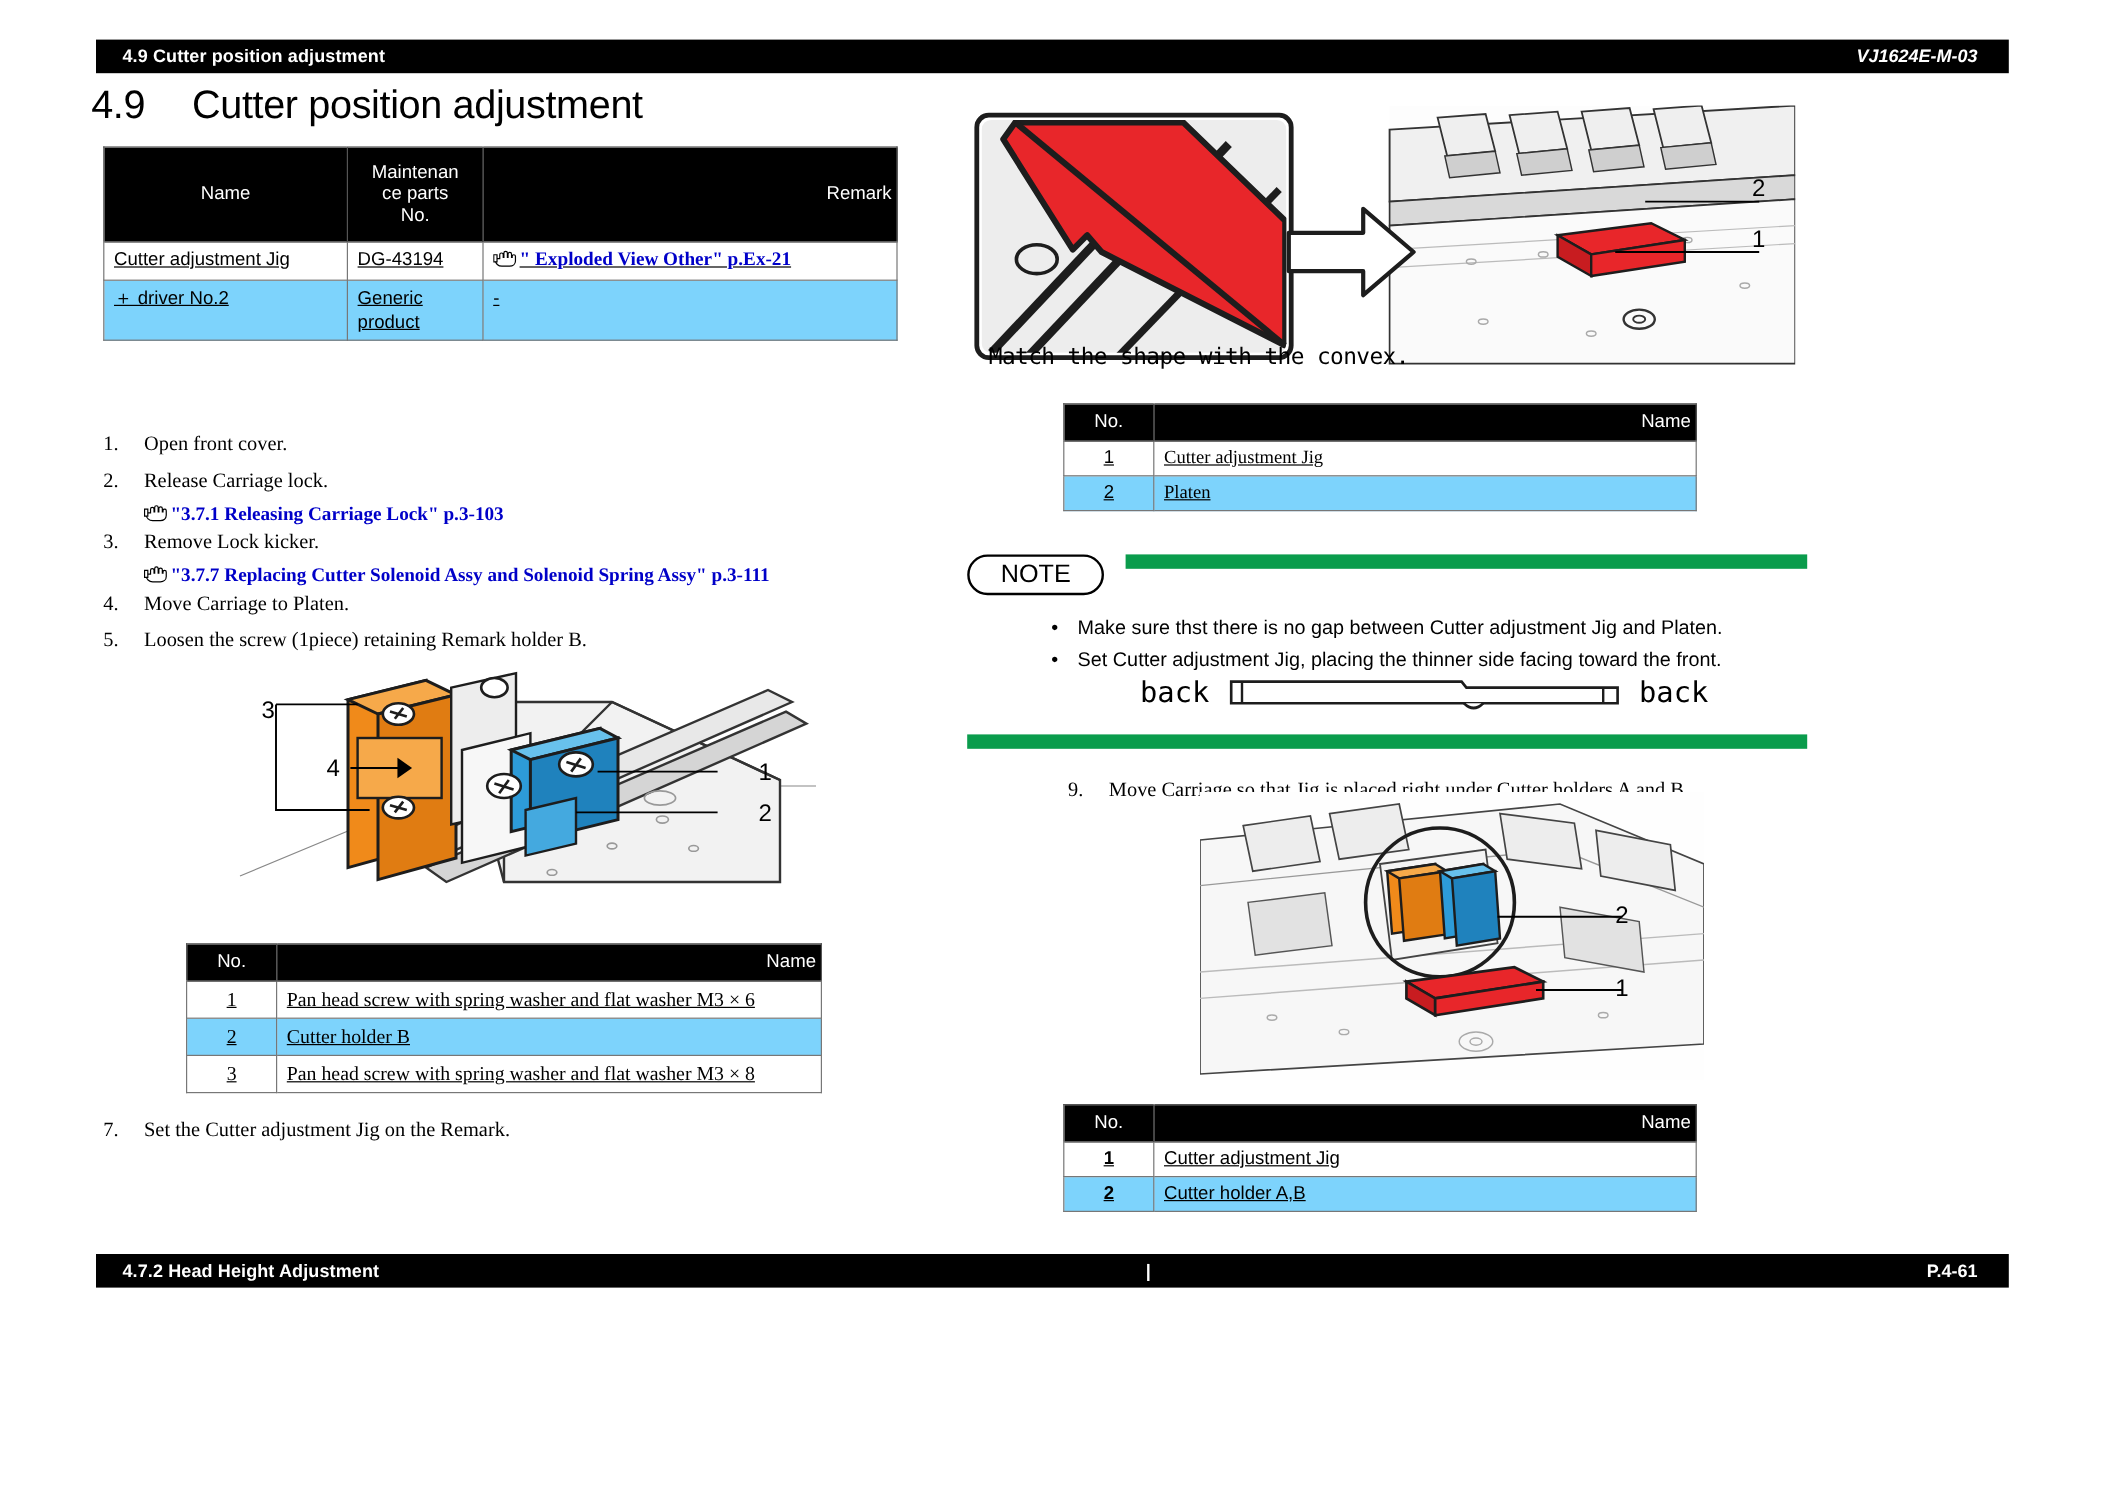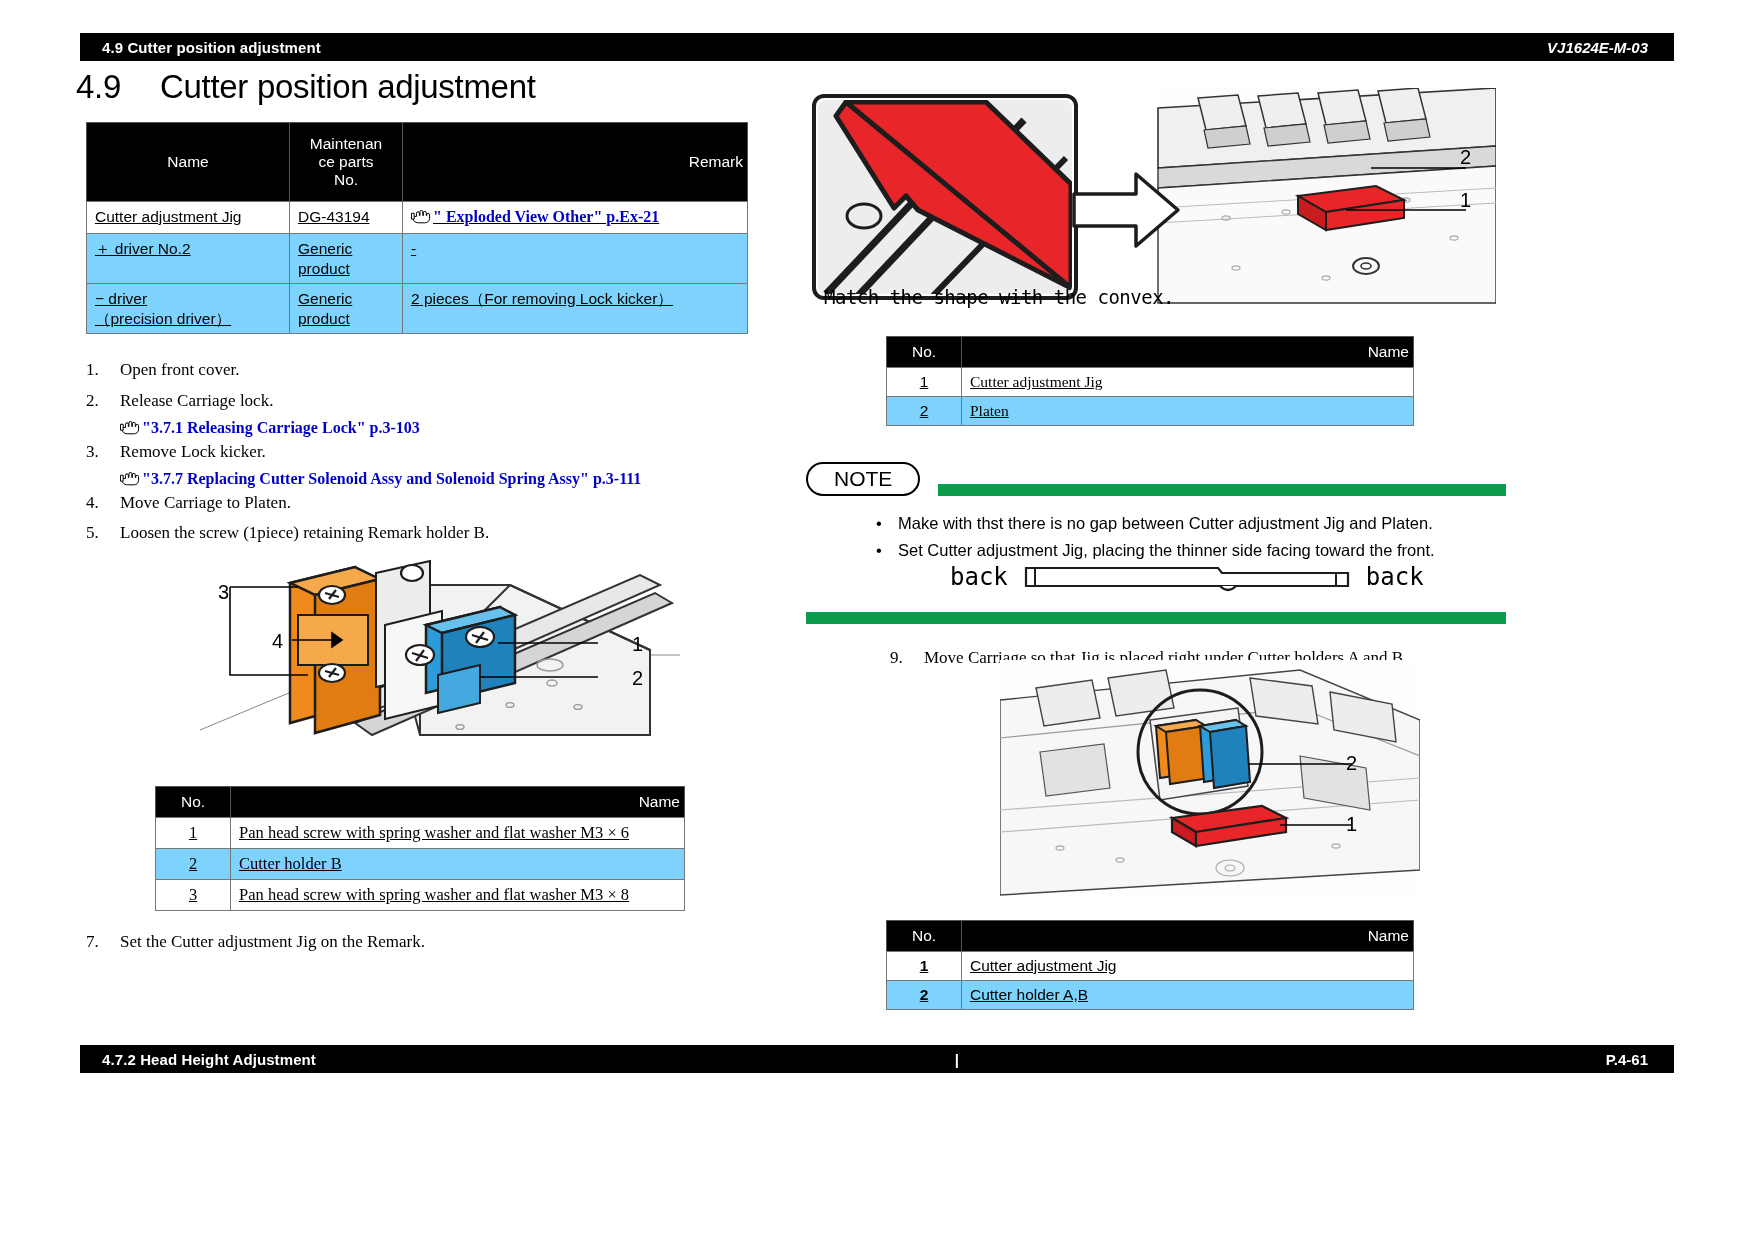--- a/index.html
+++ b/index.html
@@ -53,21 +53,21 @@
   #fig1-table td{font-size:16.5px;}
   #fig2-table{left:886px;top:336px;width:528px;}
   #fig2-table td{font-family:"Liberation Serif",serif;font-size:15.5px;}
   #fig3-table{left:886px;top:920px;width:528px;}
   #fig3-table td{font-family:"Liberation Sans",sans-serif;font-size:15.5px;}
   #fig2-table td.no,#fig3-table td.no{font-family:"Liberation Sans",sans-serif;}
   #fig3-table td.no{font-weight:bold;}
 
   
   #note-block{position:absolute;left:806px;top:462px;width:700px;}
-  .note-head{display:flex;align-items:flex-end;}
+  .note-head{display:flex;align-items:flex-start;}
   .note-pill{border:2px solid #000;border-radius:18px;padding:3px 26px;
       font-family:"Liberation Sans",sans-serif;font-size:21px;background:#fff;}
   .note-rule{flex:1;height:12px;background:#0a9c4c;margin-left:18px;}
   .note-bottom-rule{position:absolute;left:806px;top:612px;width:700px;height:12px;background:#0a9c4c;}
   .note-items{margin:14px 0 0 52px;font-family:"Liberation Sans",sans-serif;font-size:16.5px;line-height:1.65;}
   .note-items li{list-style:none;position:relative;}
   .note-items li:before{content:"\2022";position:absolute;left:-22px;}
 
   
   #jig-profile{position:absolute;left:950px;top:560px;width:560px;display:flex;align-items:center;
@@ -114,26 +114,20 @@
             <path d="M2 9 h4 V5.5 a1.6 1.6 0 0 1 3.2 0 V8 h.6 V4 a1.6 1.6 0 0 1 3.2 0 v4 h.6 V5 a1.6 1.6 0 0 1 3.2 0 v3 h.6 V7 a1.5 1.5 0 0 1 3 0 v4.2 c0 3-2.4 4.8-5.4 4.8 H8 C4.6 16 2 13.6 2 10.4 Z" fill="#fff" stroke="#000" stroke-width="1.1"></path>
             <path d="M0.5 5.5 h3 v6.5 h-3 z" fill="#fff" stroke="#000" stroke-width="1.1"></path>
           </svg>
         </span><span class="link">" Exploded View    Other" p.Ex-21</span>
       </td>
     </tr>
     <tr class="alt">
       <td class="c1">＋ driver No.2</td>
       <td class="c2" style="white-space:pre-line">Generic product</td>
       <td>-</td>
-    </tr>
-    <tr class="alt">
-      <td class="c1" style="white-space:pre-line">− driver
-（precision driver）</td>
-      <td class="c2" style="white-space:pre-line">Generic product</td>
-      <td>2 pieces（For removing Lock kicker）</td>
     </tr>
   </tbody>
 </table>
 
 <div class="step" style="left:86px;top:358px;width:660px;">
   <span class="n">1.</span>
   <span class="body">Open front cover.</span>
 </div>
 
 <div class="step" style="left:86px;top:389px;width:660px;">
@@ -357,21 +351,21 @@
     </tr>
   </tbody>
 </table>
 
 <div id="note-block">
   <div class="note-head">
     <span class="note-pill">NOTE</span>
     <span class="note-rule"></span>
   </div>
   <ul class="note-items">
-    <li>Make with thst there is no gap between Cutter adjustment Jig and Platen.</li>
+    <li>Make sure thst there is no gap between Cutter adjustment Jig and Platen.</li>
     <li>Set Cutter adjustment Jig, placing the thinner side facing toward the front.</li>
   </ul>
 </div>
 
 <div id="jig-profile">
   <span class="lbl">back</span>
   <svg class="profile-svg" width="330" height="34" viewBox="0 0 330 34">
     <path d="M4 8 L196 8 L200 13 L326 13 L326 26 L4 26 Z" fill="#fff" stroke="#1d1d1d" stroke-width="2.2"></path>
     <path d="M13 8 L13 26" stroke="#1d1d1d" stroke-width="2"></path>
     <path d="M314 13 L314 26" stroke="#1d1d1d" stroke-width="2"></path>

